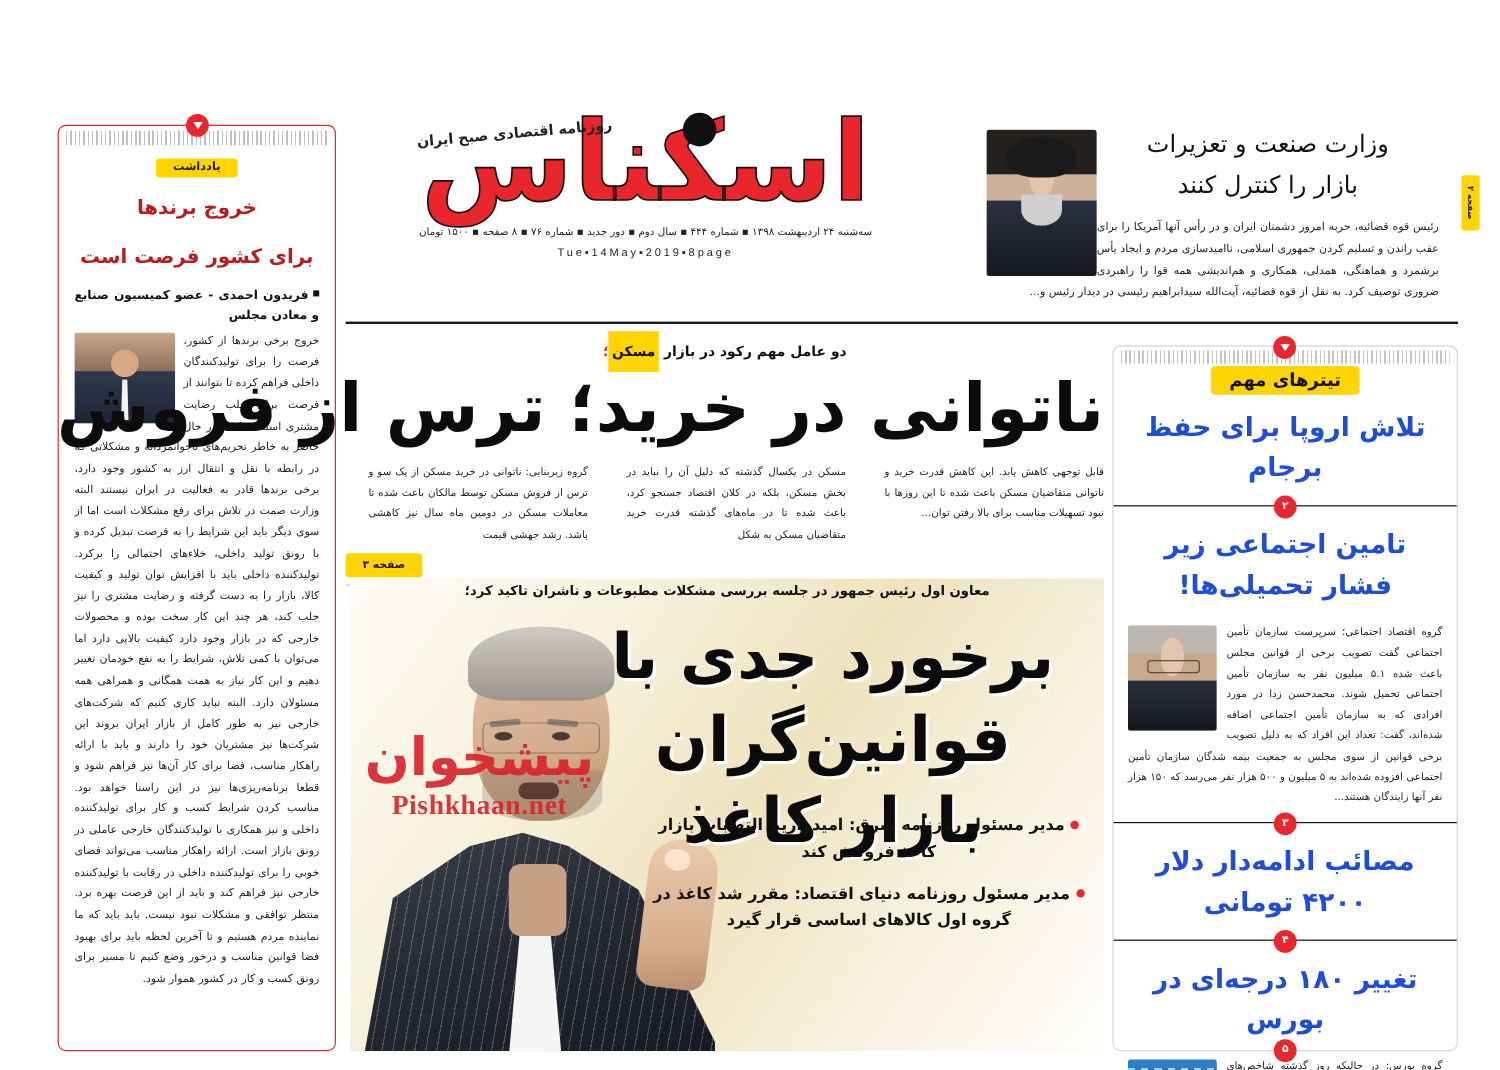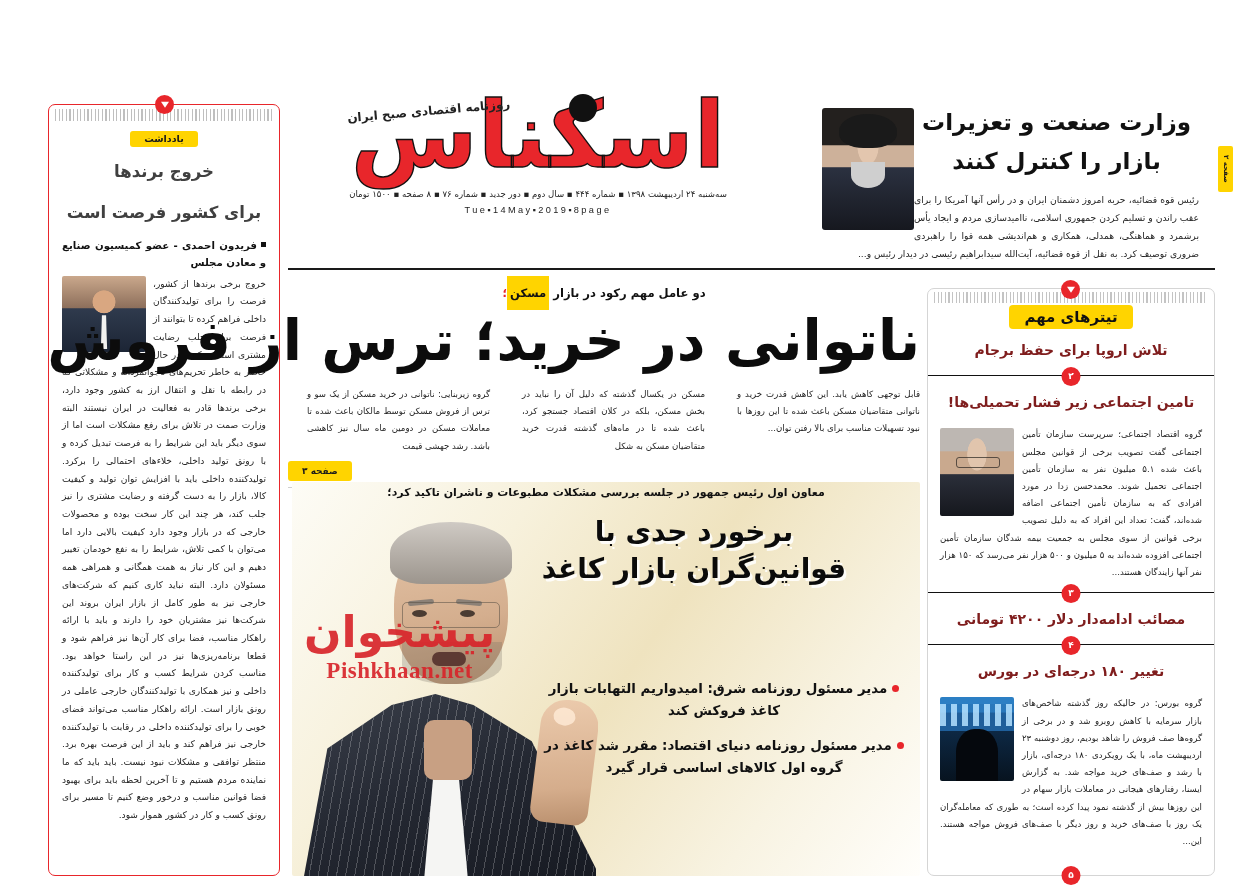--- a/index.html
+++ b/index.html
@@ -68,21 +68,21 @@
     font-size: 9.5px;
     font-weight: bold;
     padding: 2.5px 14px;
     border-radius: 3px;
     letter-spacing: .2px;
   }
   .note-title {
     font-size: 16.5px;
     font-weight: bold;
     line-height: 1.65;
-    color: #404040;
+    color: #b91c1c;
     margin-top: 11px;
     letter-spacing: -.2px;
   }
   .note-byline {
     font-size: 10.2px;
     font-weight: bold;
     color: #111;
     line-height: 1.7;
     margin-top: 11px;
   }
@@ -199,22 +199,22 @@
   }
   .tr-photo::after {
     content:"";
     position:absolute; left:50%; top:44%;
     transform:translateX(-50%);
     width:34px; height:26px;
     border-radius: 0 0 50% 50%;
     background:#cfcfcf;
   }
   .tr-title {
-    font-size: 23px;
-    font-weight: bold;
+    font-size: 20px;
+    font-weight: normal;
     line-height: 1.62;
     color: #111;
     letter-spacing: -.4px;
     text-align: center;
   }
   .tr-body {
     font-size: 9.2px;
     line-height: 1.98;
     color: #222;
     margin-top: 10px;
@@ -318,21 +318,21 @@
     font-weight: bold;
     color: #111;
     text-align: center;
     letter-spacing: -.3px;
     z-index: 6;
   }
   .f-head {
     position: absolute;
     right: 16px; top: 32px;
     width: 420px;
-    font-size: 28px;
+    font-size: 52px;
     font-weight: bold;
     color: #0b0b0b;
     line-height: 1.32;
     text-align: center;
     letter-spacing: -1.6px;
     text-shadow: 2.5px 2.5px 0 rgba(255,255,255,.85);
     z-index: 6;
   }
   .f-bullets {
     position: absolute;
@@ -515,23 +515,23 @@
     width: fit-content;
     background: #ffd400;
     color: #111;
     font-size: 15px;
     font-weight: bold;
     padding: 3px 15px;
     border-radius: 4px;
   }
   .rc-item { padding: 0 12px; position: relative; }
   .rc-title {
-    font-size: 14px;
-    font-weight: bold;
-    color: #7f1d1d;
+    font-size: 22px;
+    font-weight: bold;
+    color: #1d4ed8;
     text-align: center;
     line-height: 1.55;
     letter-spacing: -.5px;
     padding: 11px 0 13px 0;
   }
   .rc-sep {
     border-top: 1.1px solid #111;
     margin: 0 0 0 0;
     position: relative;
   }

